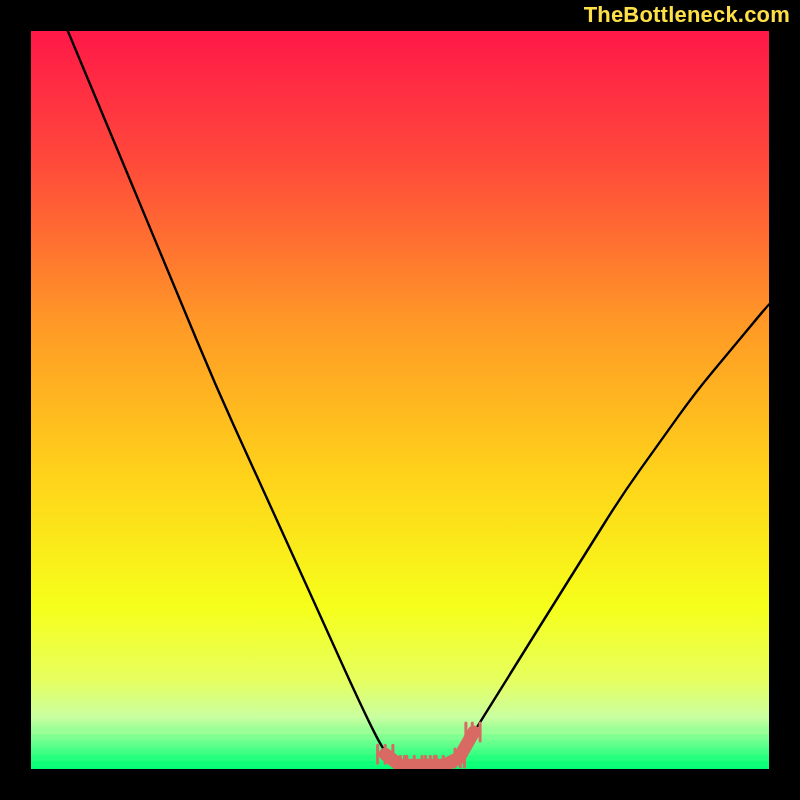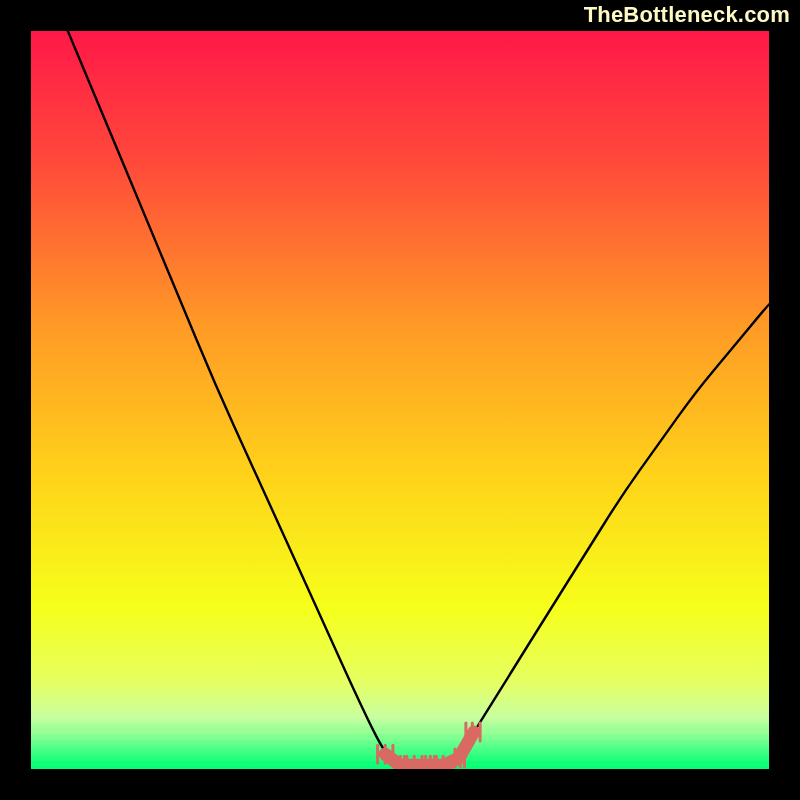--- a/index.html
+++ b/index.html
@@ -14,21 +14,21 @@
   .frame {
     position: relative;
     width: 800px;
     height: 800px;
     background: #000000;
   }
   .watermark {
     position: absolute;
     top: 2px;
     right: 10px;
-    color: #fef9c3;
+    color: #fde047;
     font-size: 22px;
     font-weight: 600;
     letter-spacing: 0.2px;
     font-family: Arial, Helvetica, sans-serif;
     user-select: none;
   }
   .plot-area {
     position: absolute;
     left: 31px;
     top: 31px;

